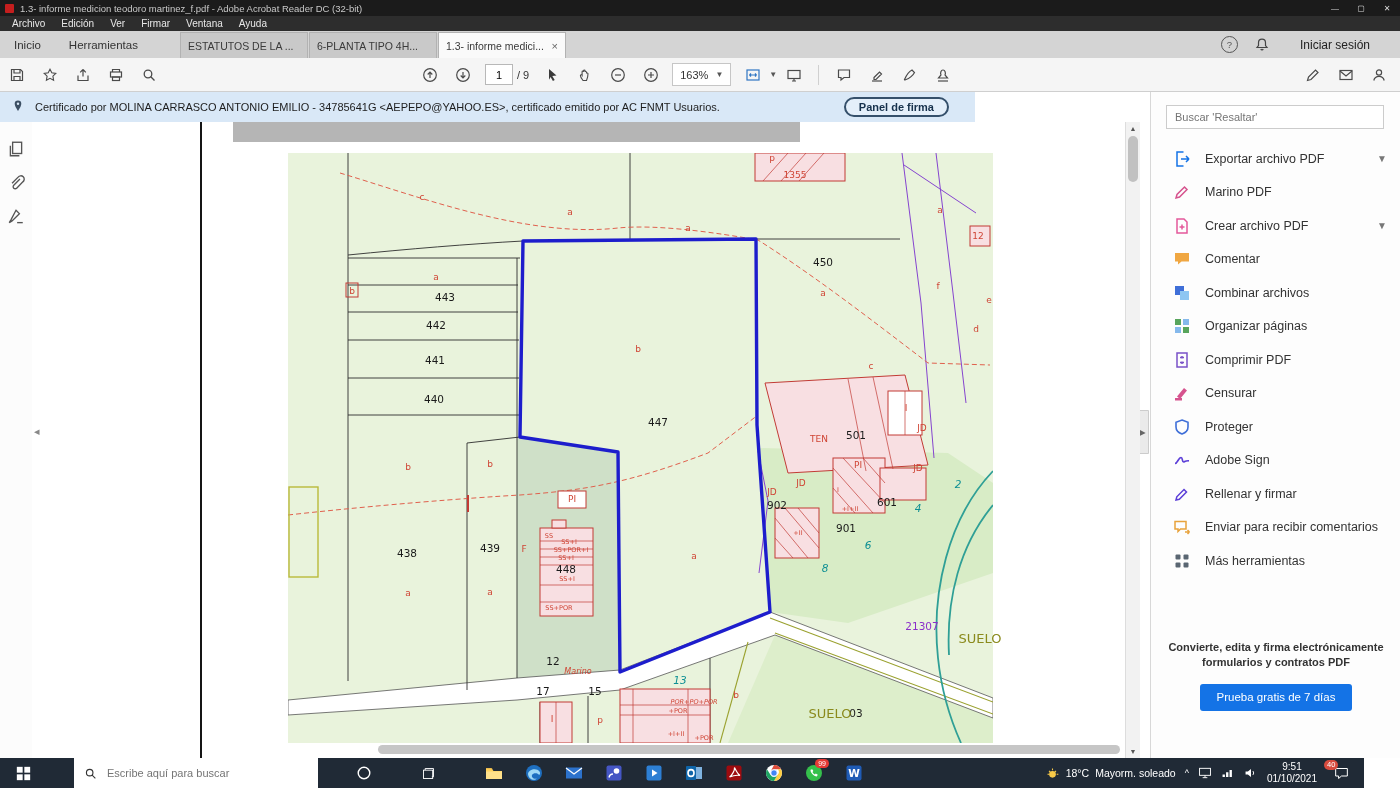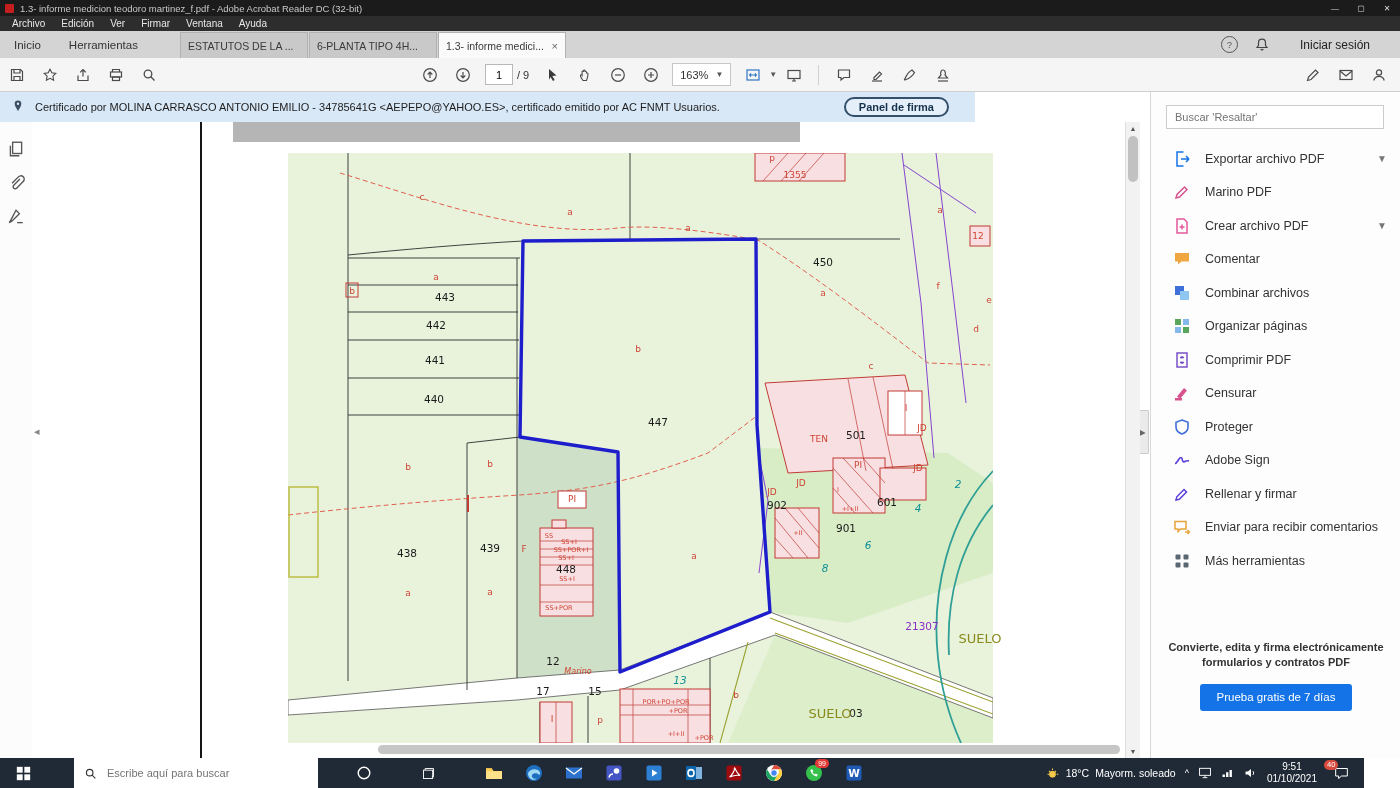--- a/index.html
+++ b/index.html
@@ -492,21 +492,21 @@
         <span class="m-red" style="left: 264px; top: 566px;">I</span>
         <span class="m-tiny" style="left: 261px; top: 383px;">SS</span>
         <span class="m-tiny" style="left: 281px; top: 389px;">SS+I</span>
         <span class="m-tiny" style="left: 283px; top: 397px;">SS+POR+I</span>
         <span class="m-tiny" style="left: 278px; top: 405px;">SS+I</span>
         <span class="m-tiny" style="left: 279px; top: 426px;">SS+I</span>
         <span class="m-tiny" style="left: 271px; top: 455px;">SS+POR</span>
         <span class="m-tiny" style="left: 550px; top: 337px;">I</span>
         <span class="m-tiny" style="left: 562px; top: 356px;">+I+II</span>
         <span class="m-tiny" style="left: 510px; top: 380px;">+II</span>
-        <span class="m-tiny" style="left: 378px; top: 549px;">POR+PO+POR</span>
+        <span class="m-tiny" style="left: 406px; top: 549px; font-style: italic;">POR+PO+POR</span>
         <span class="m-tiny" style="left: 390px; top: 558px;">+POR</span>
         <span class="m-tiny" style="left: 388px; top: 581px;">+I+II</span>
         <span class="m-tiny" style="left: 416px; top: 585px;">+POR</span>
         <span class="m-street" style="left: 290px; top: 518px;">Marino</span>
       </div>
   </div>
 
   <span class="collapse-left">◂</span>
   <div class="collapse-right">▶</div>
 

